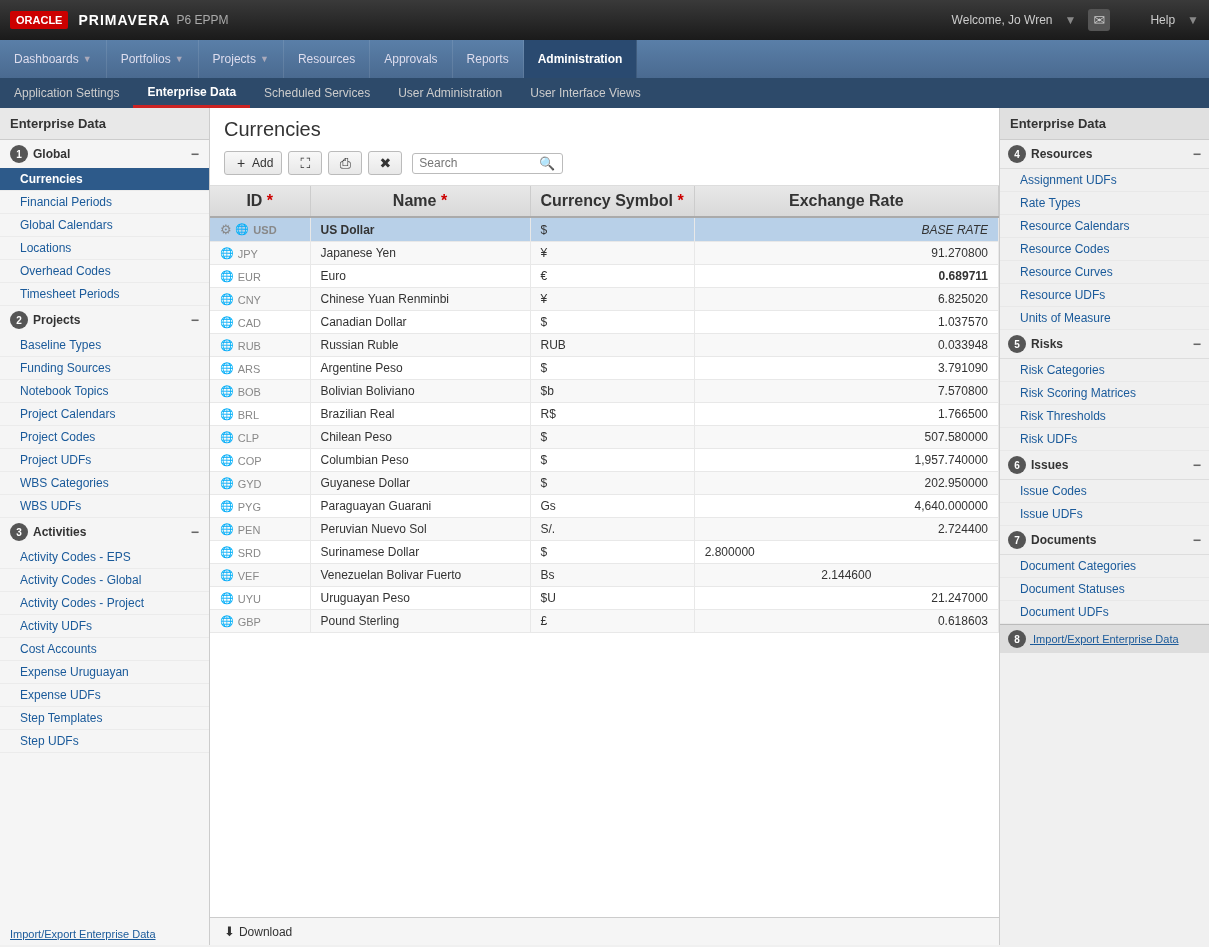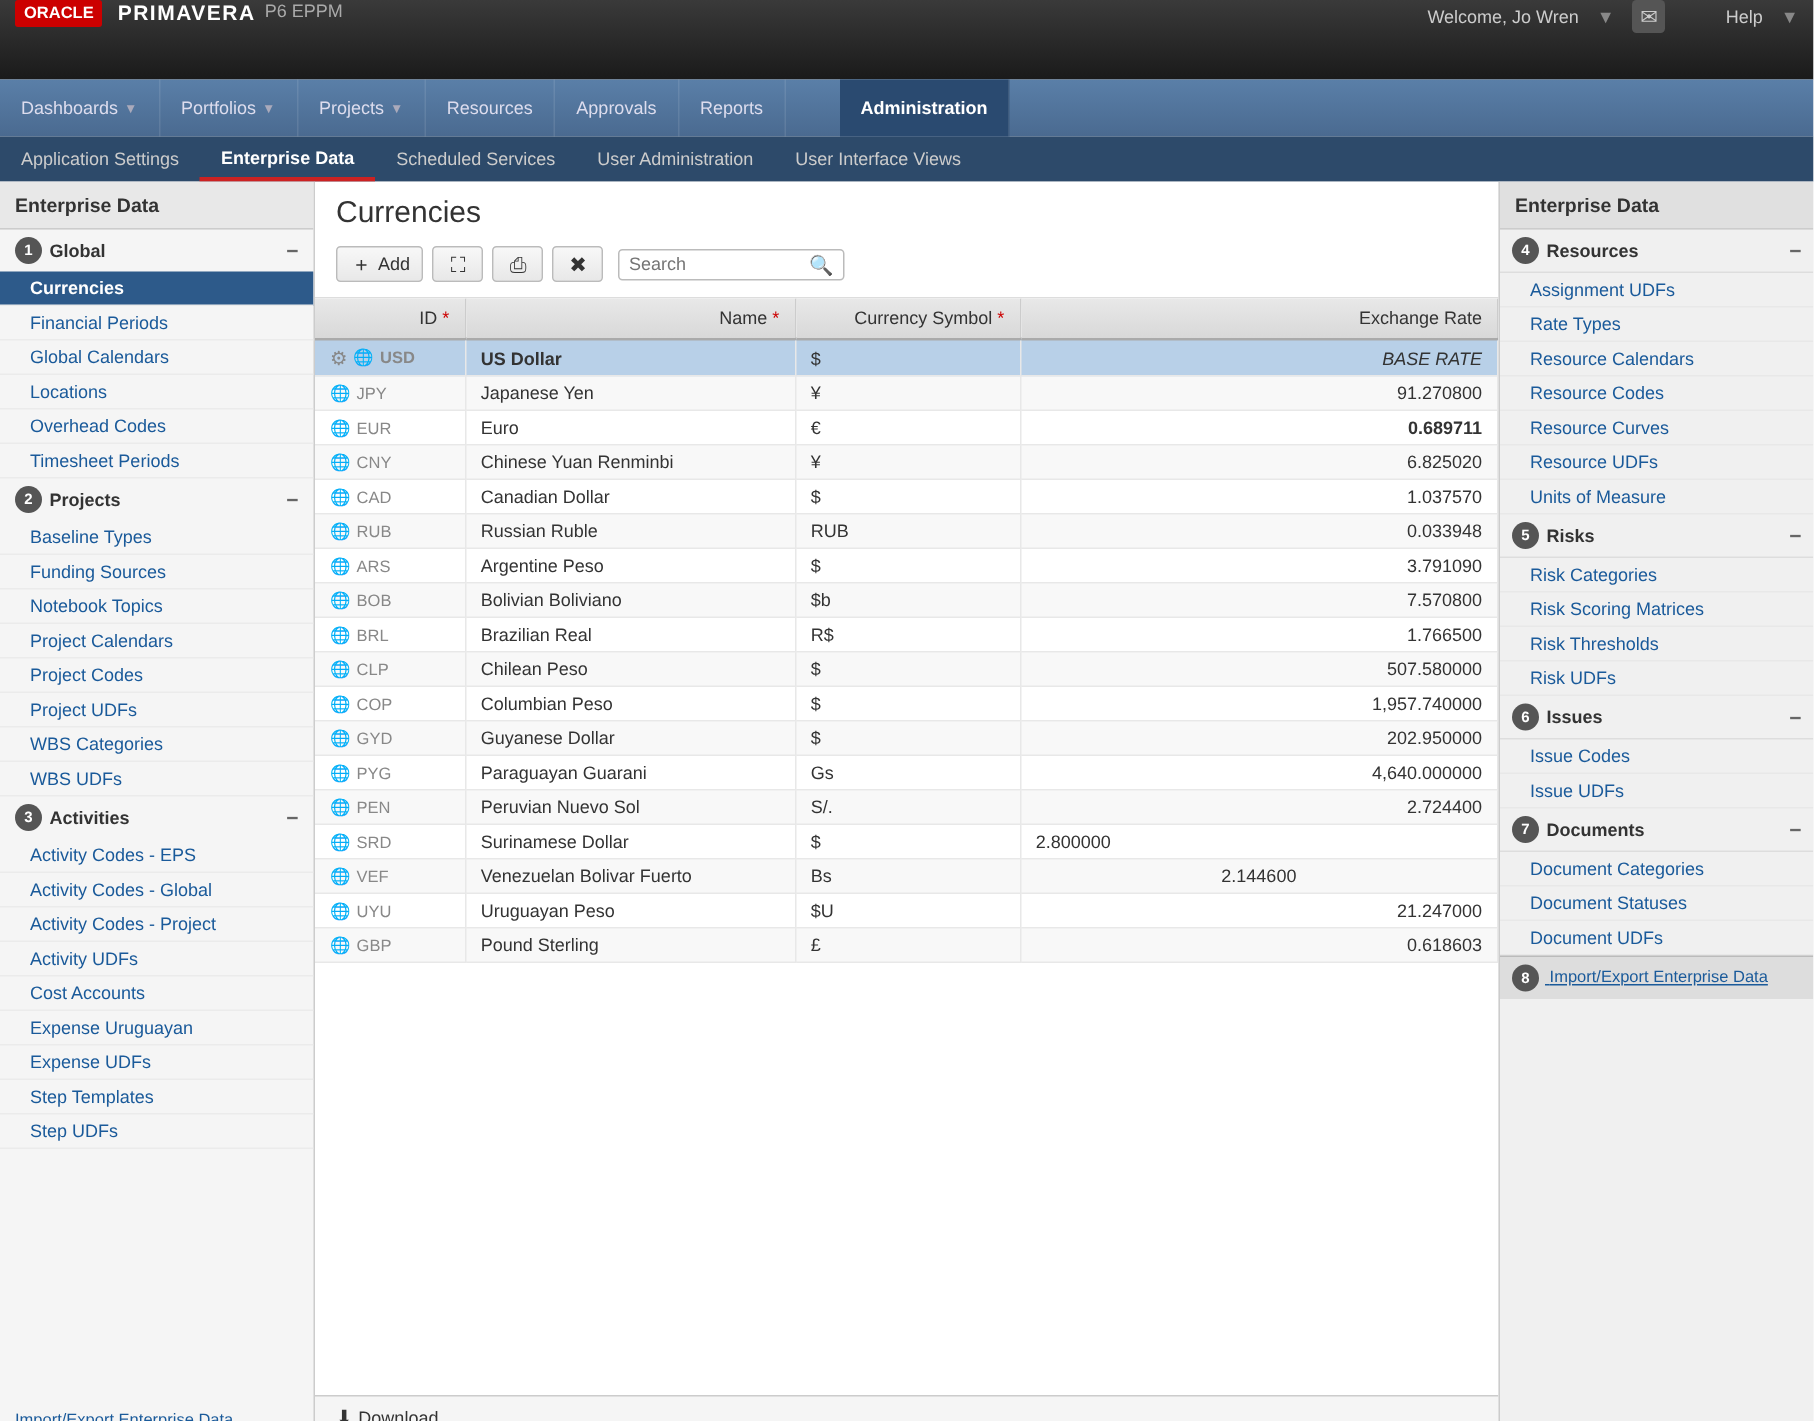--- a/index.html
+++ b/index.html
@@ -1,23 +1,23 @@
 <!DOCTYPE html>
 <html><head>
   <meta charset="utf-8">
   <style>
     * { box-sizing: border-box; margin: 0; padding: 0; }
     body { font-family: Arial, sans-serif; font-size: 12px; background: #f0f0f0; color: #333; }
 
     
     .top-header {
       background: linear-gradient(to bottom, #3a3a3a, #1a1a1a);
-      height: 53px;
-      display: flex;
-      align-items: flex-start;
+      height: 40px;
+      display: flex;
+      align-items: center;
       padding: 0 10px;
     }
     .oracle-logo {
       background: #cc0000;
       color: white;
       font-weight: bold;
       font-size: 11px;
       padding: 3px 6px;
       border-radius: 2px;
       margin-right: 10px;
@@ -58,21 +58,20 @@
       color: #dde;
       font-size: 12px;
       cursor: pointer;
       border-right: 1px solid rgba(255,255,255,0.1);
       gap: 4px;
     }
     .nav-item.active {
       background: #2a4a70;
       color: white;
       font-weight: bold;
-      margin-left: 36px;
     }
     .nav-chevron { font-size: 9px; color: #aab; }
 
     
     .sub-nav {
       background: #2d4a6a;
       height: 30px;
       display: flex;
       align-items: stretch;
     }
@@ -231,23 +230,23 @@
       border-collapse: collapse;
     }
     thead tr {
       background: linear-gradient(to bottom, #e8e8e8, #d8d8d8);
       position: sticky;
       top: 0;
       z-index: 1;
     }
     th {
       padding: 6px 10px;
-      text-align: right;
-      font-size: 12px;
-      font-weight: normal;
+      text-align: center;
+      font-size: 16px;
+      font-weight: bold;
       border-right: 1px solid #ccc;
       border-bottom: 2px solid #aaa;
       white-space: nowrap;
     }
     th .required { color: #cc0000; }
     td {
       padding: 4px 10px;
       border-bottom: 1px solid #e8e8e8;
       border-right: 1px solid #e8e8e8;
       font-size: 12px;

